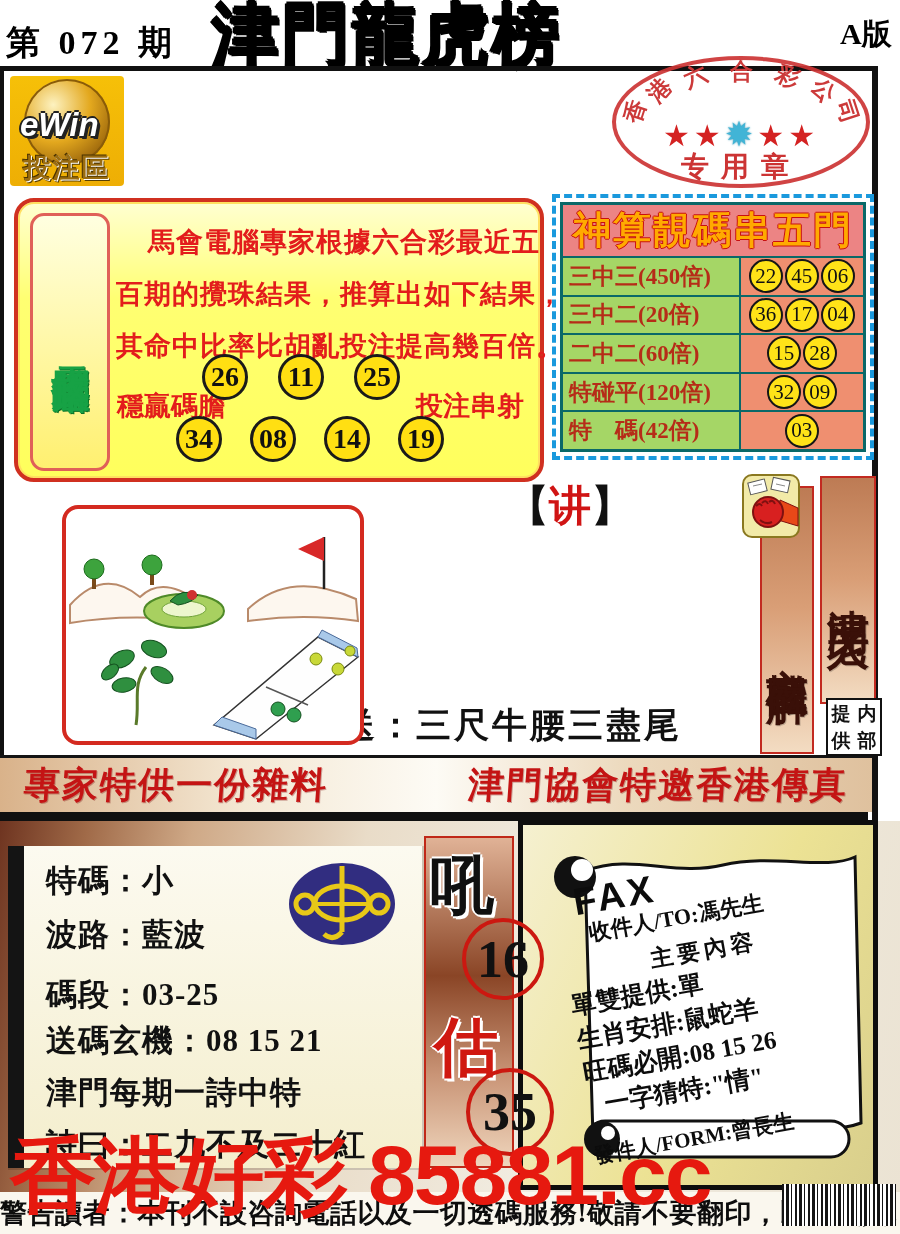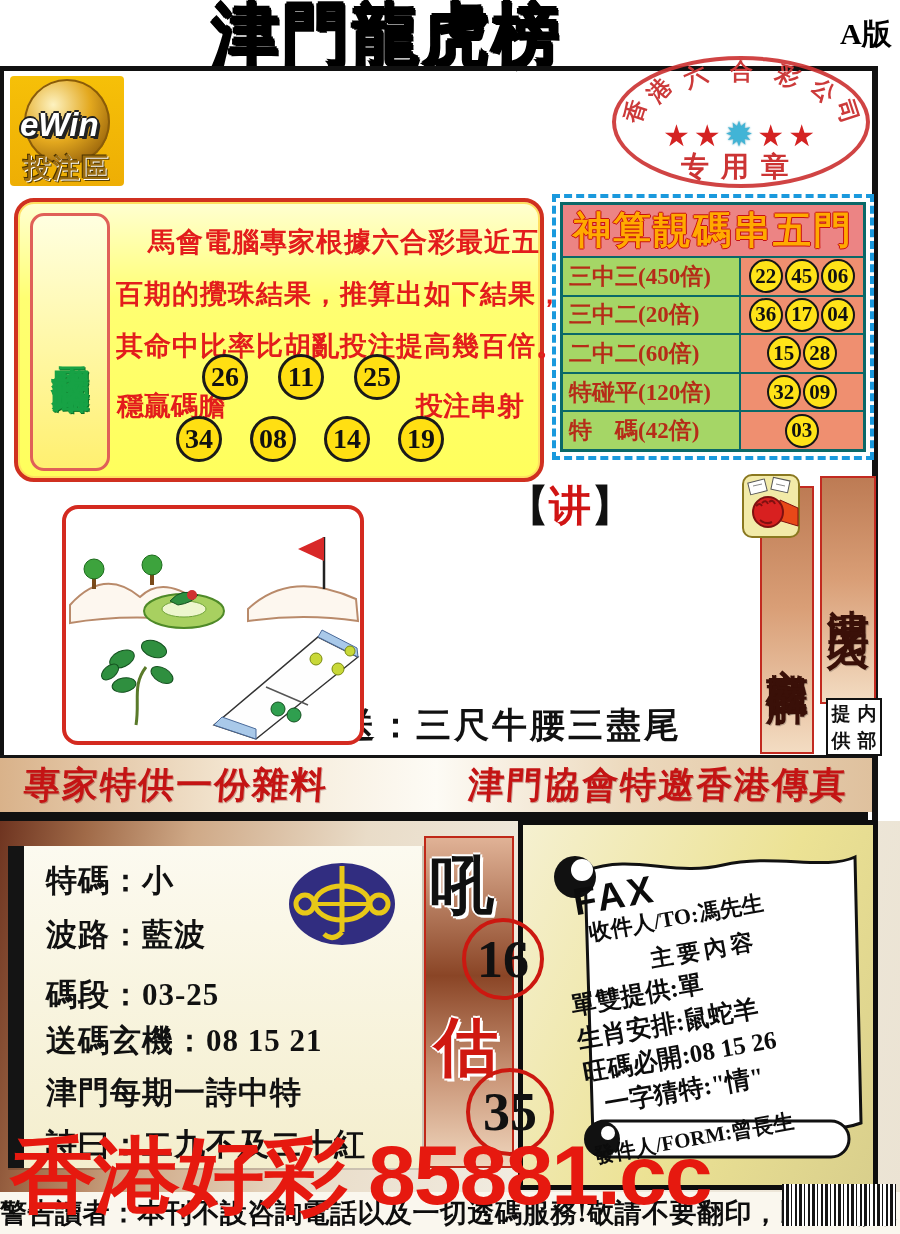--- a/index.html
+++ b/index.html
@@ -51,21 +51,21 @@
 
   
   .ltable-wrap { position:absolute; left:552px; top:194px; width:322px; height:266px; border:4px dashed #1a99dd; background:#fff; padding:4px; z-index:2; }
   table.ltable { width:100%; height:100%; border-collapse:collapse; border:3px solid #0a6868; }
   table.ltable td { border:2px solid #0a6868; }
   .ltable .thead { background:#ec8484; text-align:center; height:52px; font-size:38px; font-weight:900; color:#ffaa00;
                    letter-spacing:2px; text-shadow:1px 0 #c81010,-1px 0 #c81010,0 1px #c81010,0 -1px #c81010; }
   .ltable .lab { background:#a5d666; color:#b62c18; font-size:23px; font-weight:900; padding-left:6px; width:178px; white-space:nowrap; }
   .ltable .val { background:#ef8f70; text-align:center; }
   .chip { display:inline-flex; width:34px; height:34px; border-radius:50%; background:#ffe318; border:2px solid #161616;
-          align-items:center; justify-content:center; font-size:21px; font-weight:700; color:#111; margin:0 1px; }
+          align-items:center; justify-content:center; font-size:21px; font-weight:400; color:#111; margin:0 1px; }
 
   
   .illus-box { position:absolute; left:62px; top:505px; width:302px; height:240px; border:4px solid #d42a20; border-radius:16px; background:#fff; overflow:hidden; z-index:2; }
   .poem-head { position:absolute; left:370px; top:478px; width:400px; text-align:center; font-size:42px; font-weight:900; color:#111; }
   .poem-head .hd { color:#d01414; }
   .poem-lines { position:absolute; left:370px; top:524px; width:400px; text-align:center; font-size:35px; font-weight:700; line-height:44px; letter-spacing:7px; color:#111; }
   .poem-gift { position:absolute; left:340px; top:702px; width:440px; font-size:35px; font-weight:700; letter-spacing:3px; color:#111; }
 
   .mystery-icon { position:absolute; left:742px; top:474px; width:58px; height:64px; z-index:3; }
   .vcol { position:absolute; border:2px solid #c22a20; background:linear-gradient(to bottom,#bd7b54,#d99e76 45%,#f3dcc2);
@@ -115,20 +115,21 @@
   .warning-bar { position:absolute; left:0; top:1192px; width:900px; height:42px; background:#faf7ee; display:flex; align-items:center; z-index:6; }
   .warning-bar span { font-size:27px; font-weight:900; color:#0d0d0d; letter-spacing:0.5px; white-space:nowrap; }
   .barcode { position:absolute; left:782px; top:1184px; width:114px; height:42px; z-index:7;
              background:repeating-linear-gradient(90deg,#141414 0 2px,#fff 2px 4px,#141414 4px 7px,#fff 7px 9px,#141414 9px 10px,#fff 10px 13px); }
 </style>
 </head>
 <body>
 
 <div class="page">
 
+  <div class="issue">第 072 期</div>
   <div class="title">津門龍虎榜</div>
   <div class="edition">A版</div>
   <div class="header-rule"></div>
   <div class="left-frame"></div>
   <div class="right-frame"></div>
 
   <div class="ewin">
     <div class="ewin-ball"></div>
     <div class="ewin-brand">eWin</div>
     <div class="ewin-caption">投注區</div>

